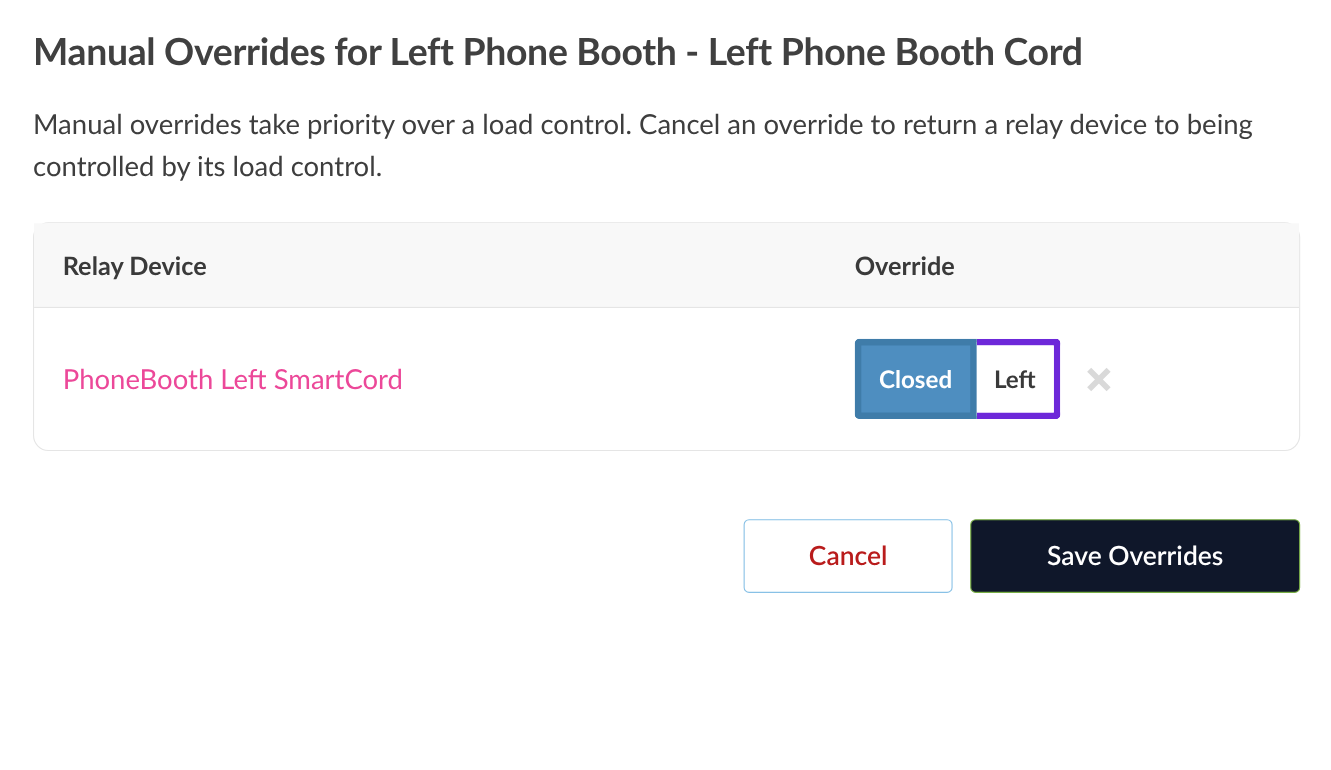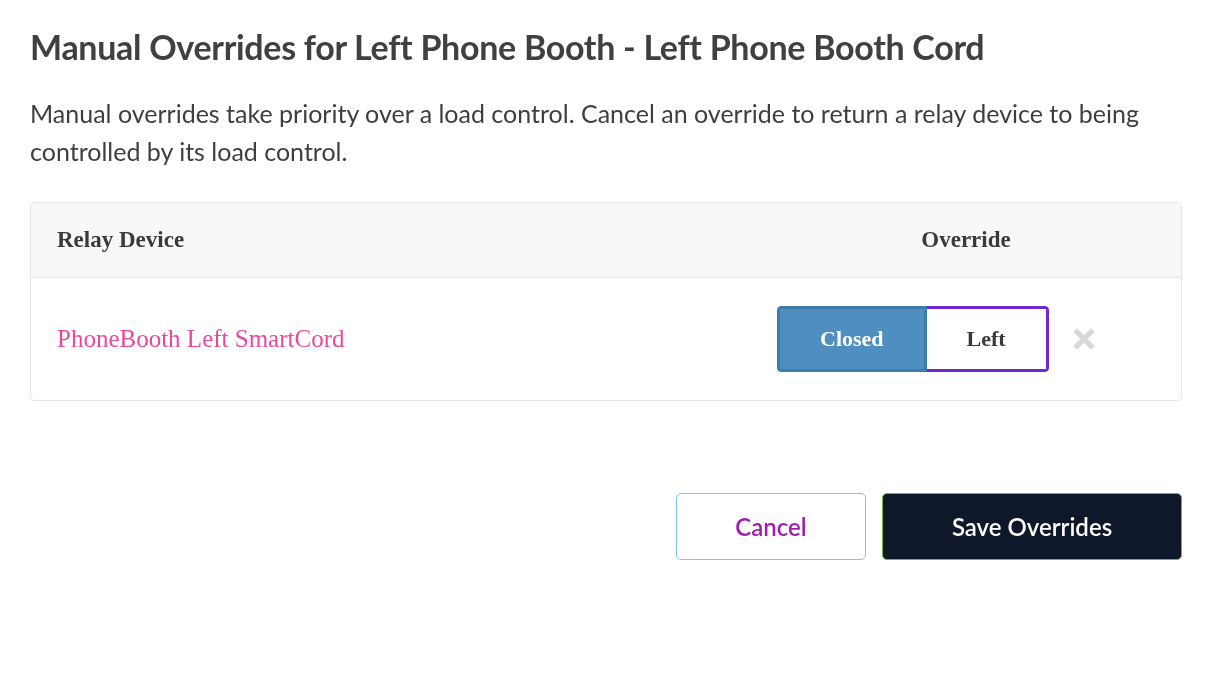--- a/index.html
+++ b/index.html
@@ -24,42 +24,40 @@
     .dialog-description {
       font-size: 25px;
       font-weight: 400;
       color: #3e3e3e;
       line-height: 1.5;
       margin-bottom: 32px;
       max-width: 1130px;
     }
     .overrides-table {
       border: 1px solid #e5e5e5;
-      border-radius: 4px;
+      border-radius: 14px;
       width: 1152px;
-      margin-bottom: 92px;
-      font-family: Liberation Serif, serif;
+      margin-bottom: 62px;
     }
     .table-header {
       display: flex;
       background: #f8f8f8;
       border-bottom: 1px solid #e5e5e5;
       padding: 24px 26px;
     }
     .th {
       font-size: 23px;
       font-weight: 700;
       color: #3a3a3a;
     }
     .th-device {
       flex: 0 0 720px;
     }
     .th-override {
       flex: 1;
-      text-align: center;
     }
     .table-row {
       display: flex;
       align-items: center;
       padding: 28px 26px;
     }
     .td-device {
       flex: 0 0 720px;
       font-size: 25px;
       font-weight: 400;
@@ -69,25 +67,25 @@
       flex: 1;
       display: flex;
       align-items: center;
     }
     .toggle-group {
       display: inline-flex;
       border-radius: 4px;
       overflow: hidden;
     }
     .toggle-btn {
-      border: 3px solid #6d28d9;
+      border: 6px solid #6d28d9;
       background: #ffffff;
       font-size: 22px;
       font-weight: 700;
-      padding: 17px 40px;
+      padding: 17px 16px;
       cursor: pointer;
       font-family: inherit;
       color: #3a3a3a;
     }
     .toggle-btn.active {
       background: #4e8ec0;
       border-color: #3f7ca9;
       color: #ffffff;
     }
     .toggle-btn:first-child {
@@ -125,21 +123,21 @@
       font-family: inherit;
       font-size: 24px;
       font-weight: 600;
       padding: 18px 28px;
       border-radius: 5px;
       cursor: pointer;
       border: 1px solid transparent;
     }
     .btn-cancel {
       background: #ffffff;
-      color: #a21caf;
+      color: #b91c1c;
       border: 1px solid #88c1e6;
       min-width: 190px;
     }
     .btn-save {
       background: #0f172a;
       color: #ffffff;
       border: 1px solid #79af45;
       min-width: 300px;
     }
   </style>

